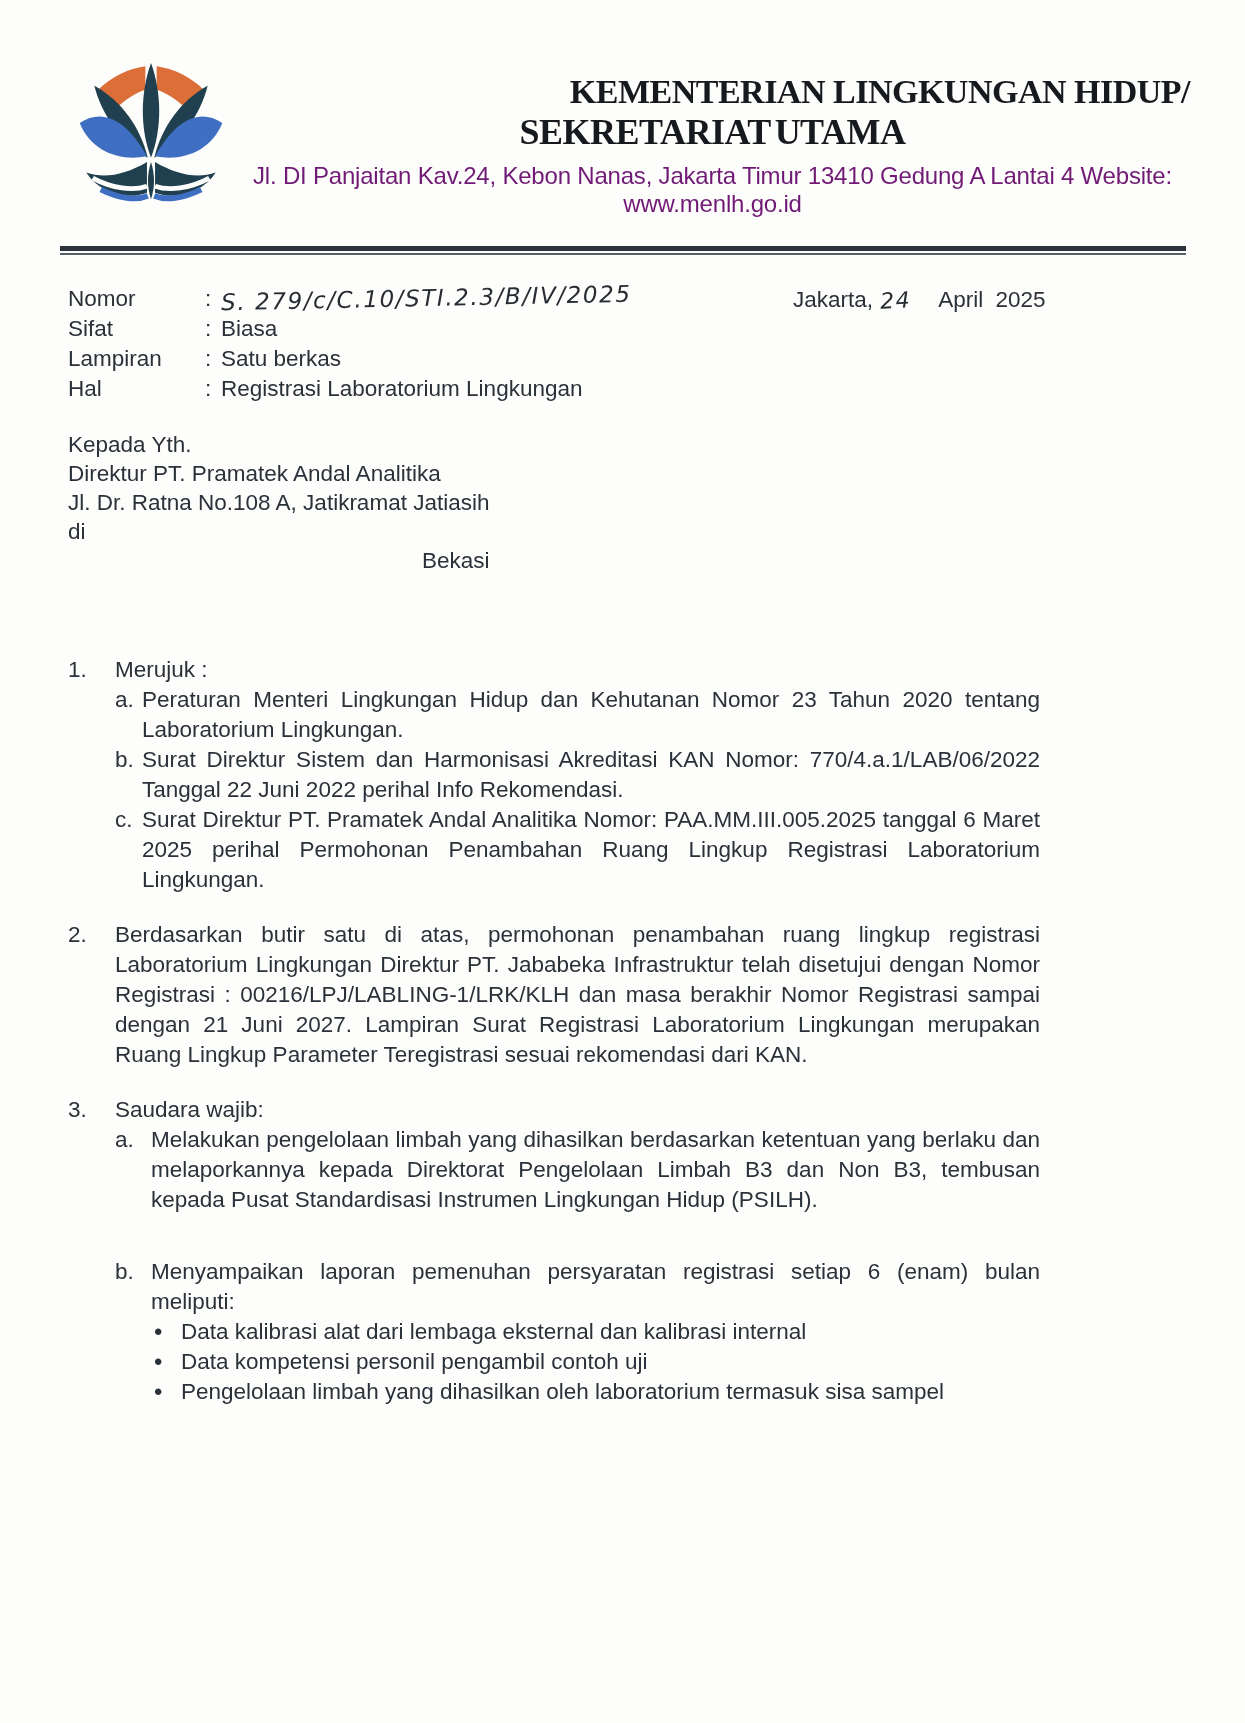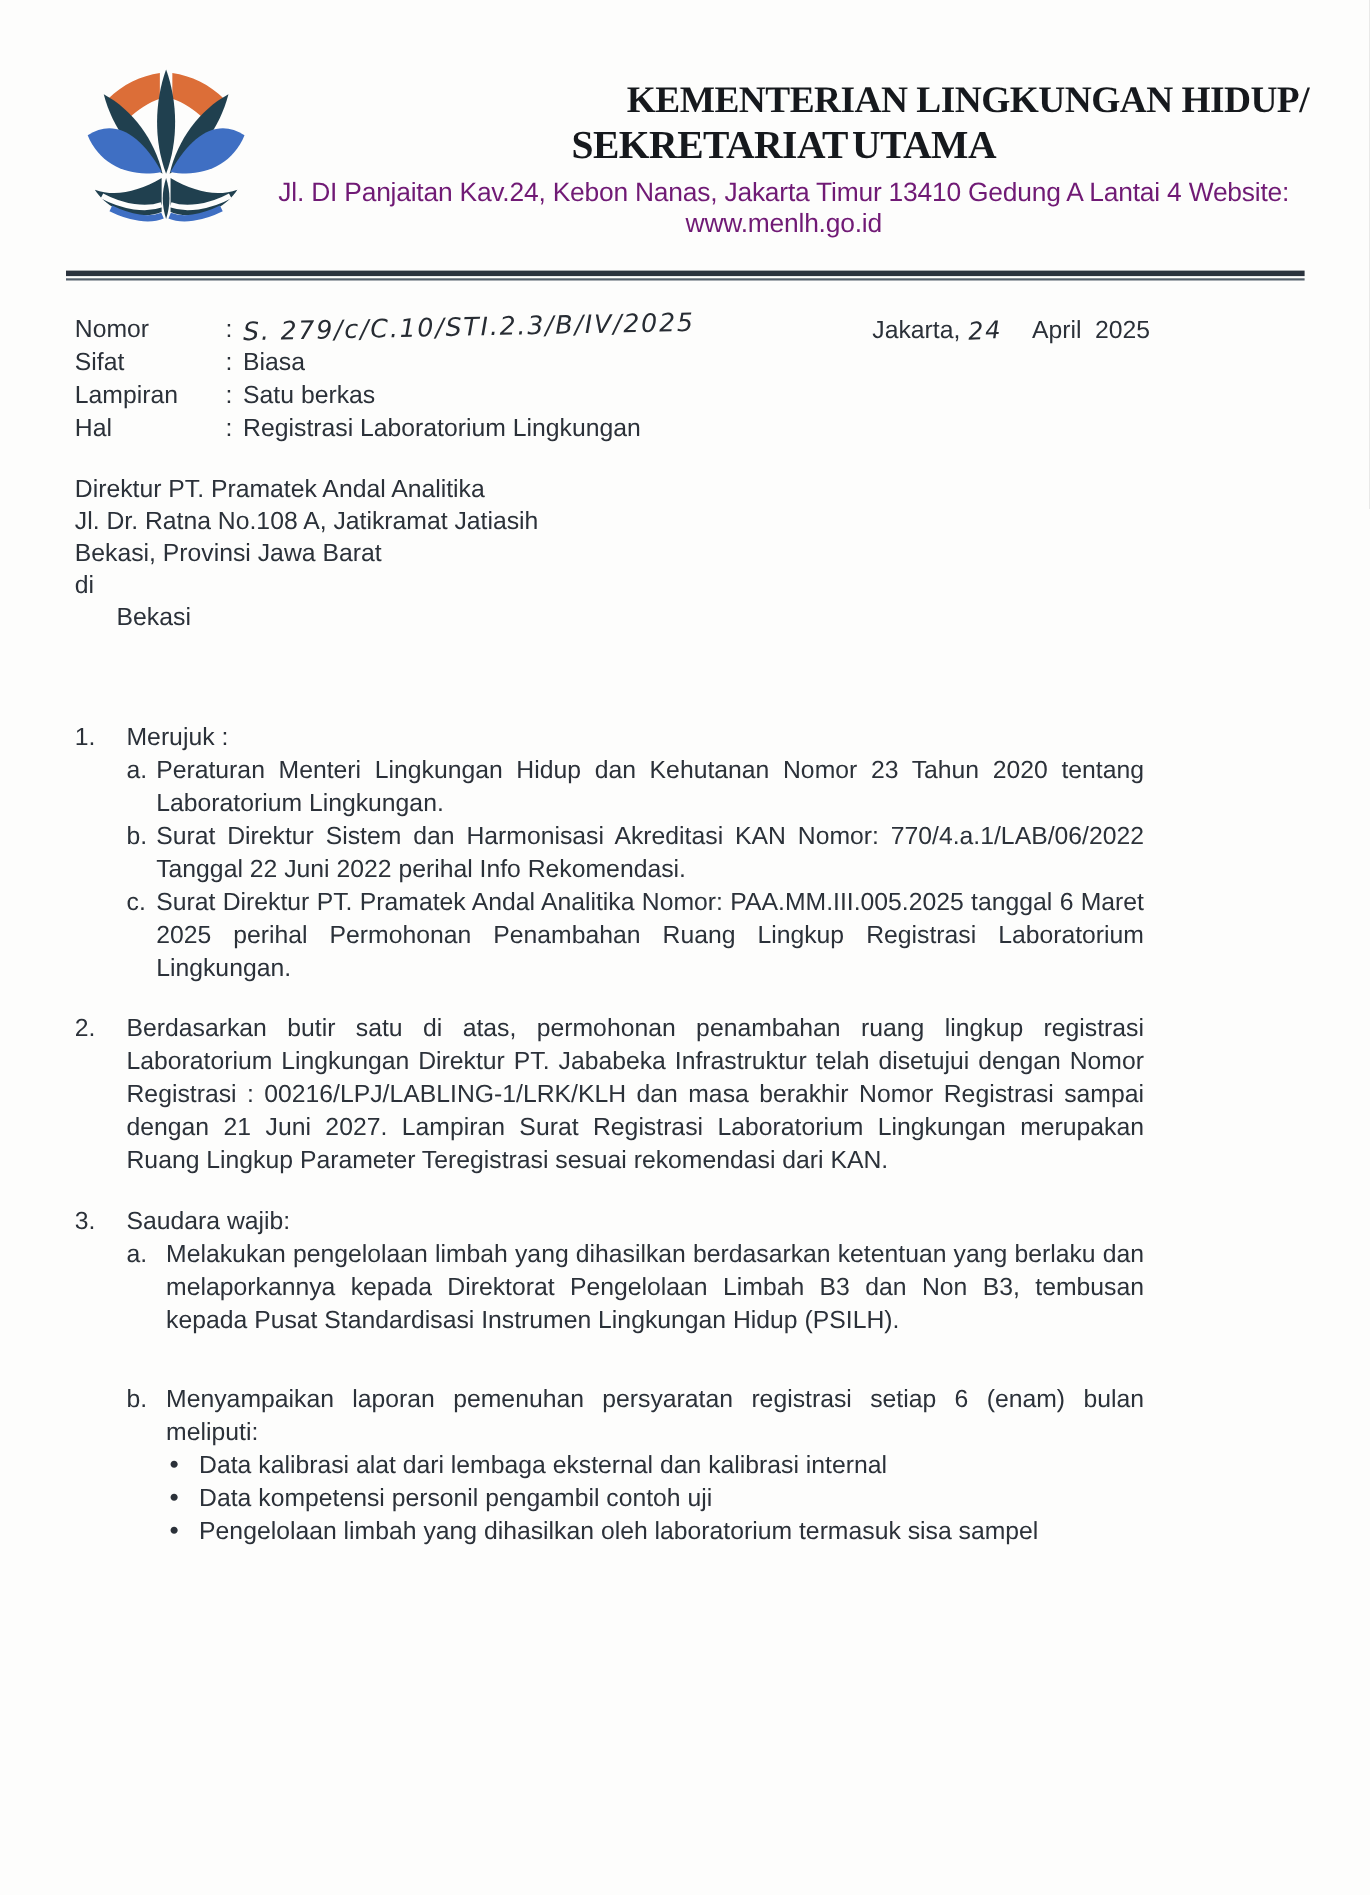--- a/index.html
+++ b/index.html
@@ -49,21 +49,21 @@
     transform:rotate(-1.2deg) translateY(-1px);
     font-size:23px;
     color:#272c33;
   }
   .dateline { position:absolute; left:793px; top:287px; font-size:22.5px; color:#2b3139; }
   .dateline .day { margin:0 7px; font-size:22px; transform:rotate(-3deg) translateY(1px); }
   .dateline .rest { margin-left:20px; word-spacing:6px; }
 
   
   .recipient { position:absolute; left:68px; top:430px; font-size:22.5px; line-height:29px; }
-  .recipient .indent { margin-left:38px; }
+  .recipient .indent { margin-left:38px;text-align:right; }
 
   
   .body { position:absolute; left:68px; top:655px; width:972px; font-size:22.5px; line-height:30px; }
   .item { display:flex; margin-bottom:25px; }
   .item:last-child { margin-bottom:0; }
   .num { width:47px; flex:none; }
   .content { flex:1; min-width:0; }
   .just { text-align:justify; }
   .sub { display:flex; }
   .sub-label { flex:none; }
@@ -134,23 +134,23 @@
       <span class="meta-sep">:</span>
       <span>Registrasi Laboratorium Lingkungan</span>
     </div>
   </div>
 
   <div class="dateline">
     <span>Jakarta,</span><span class="handwriting day">24</span><span class="rest">April  2025</span>
   </div>
 
   <div class="recipient">
+    <div>Kepada Yth.</div>
     <div>Direktur PT. Pramatek Andal Analitika</div>
     <div>Jl. Dr. Ratna No.108 A, Jatikramat Jatiasih</div>
-    <div>Bekasi, Provinsi Jawa Barat</div>
     <div>di</div>
     <div class="indent">Bekasi</div>
   </div>
 
   <div class="body">
 
     <div class="item">
       <div class="num">1.</div>
       <div class="content">
         <div>Merujuk :</div>

